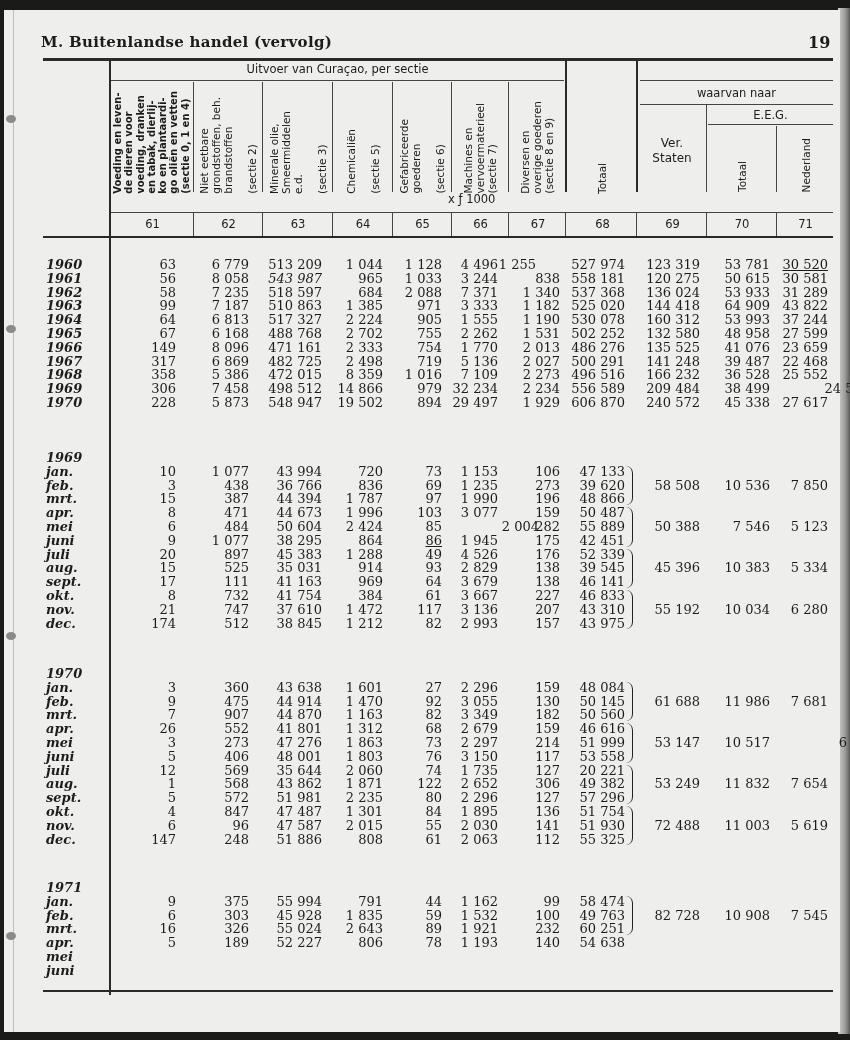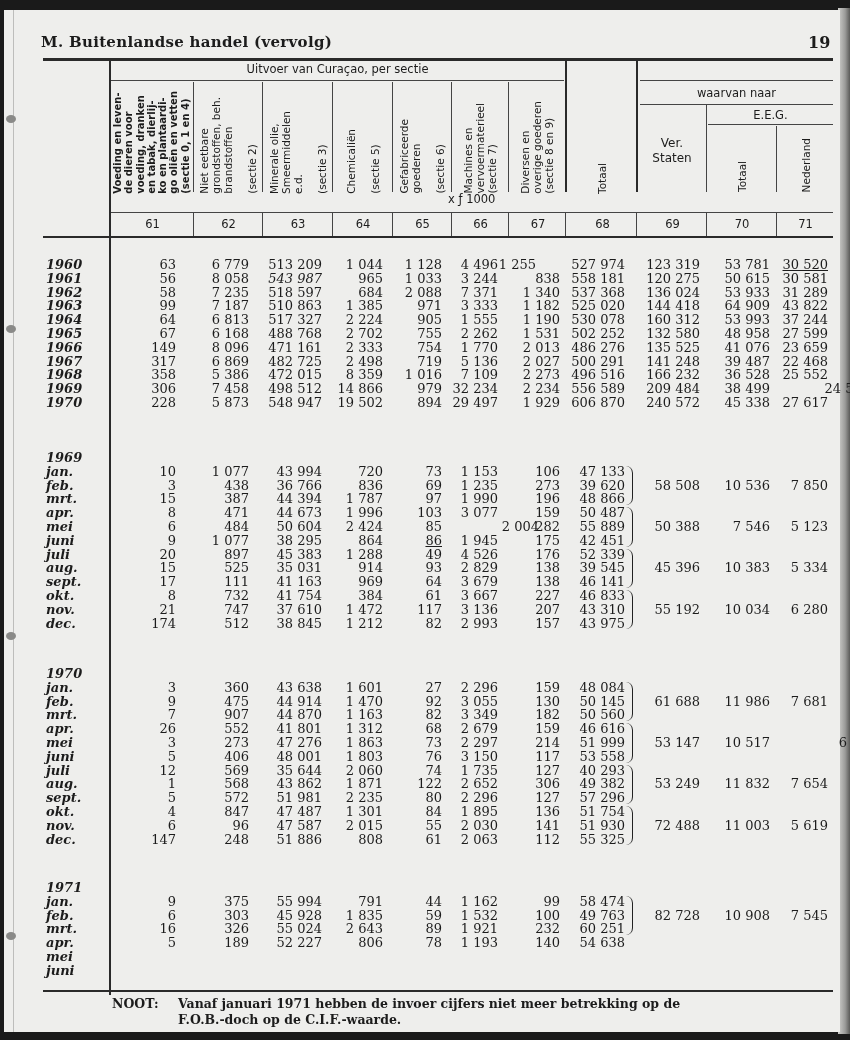--- a/index.html
+++ b/index.html
@@ -562,21 +562,21 @@
     </div>
     <div class="row" style="top: 763.6px;">
       <div class="lbl">juli</div>
       <div class="cell" style="left: 106px; width: 70px;">12</div>
       <div class="cell" style="left: 179px; width: 70px;">569</div>
       <div class="cell" style="left: 252px; width: 70px;">35 644</div>
       <div class="cell" style="left: 313px; width: 70px;">2 060</div>
       <div class="cell" style="left: 372px; width: 70px;">74</div>
       <div class="cell" style="left: 428px; width: 70px;">1 735</div>
       <div class="cell" style="left: 490px; width: 70px;">127</div>
-      <div class="cell" style="left: 555px; width: 70px;">40 293</div>
+      <div class="cell" style="left: 555px; width: 70px;">20 221</div>
     </div>
     <div class="row" style="top: 777.4px;">
       <div class="lbl">aug.</div>
       <div class="cell" style="left: 106px; width: 70px;">1</div>
       <div class="cell" style="left: 179px; width: 70px;">568</div>
       <div class="cell" style="left: 252px; width: 70px;">43 862</div>
       <div class="cell" style="left: 313px; width: 70px;">1 871</div>
       <div class="cell" style="left: 372px; width: 70px;">122</div>
       <div class="cell" style="left: 428px; width: 70px;">2 652</div>
       <div class="cell" style="left: 490px; width: 70px;">306</div>
@@ -711,15 +711,13 @@
       <div class="cell" style="left: 490px; width: 70px;"></div>
       <div class="cell" style="left: 555px; width: 70px;"></div>
     </div>
     <div class="brace" style="left: 626px; top: 895.8px; height: 39.4px;"></div>
     <div class="cell" style="left: 630px; width: 70px; top: 908.6px; line-height: 14px;">82 728</div>
     <div class="cell" style="left: 700px; width: 70px; top: 908.6px; line-height: 14px;">10 908</div>
     <div class="cell" style="left: 758px; width: 70px; top: 908.6px; line-height: 14px;">7 545</div>
   </div>
 
 <div class="note">
-  <div><span class="k">NOOT:</span><span>Vanaf januari 1971 hebben de invoer cijfers niet meer betrekking op de</span></div>
-  <div><span class="k"></span><span>F.O.B.-doch op de C.I.F.-waarde.</span></div>
 </div>
 
 </body></html>

